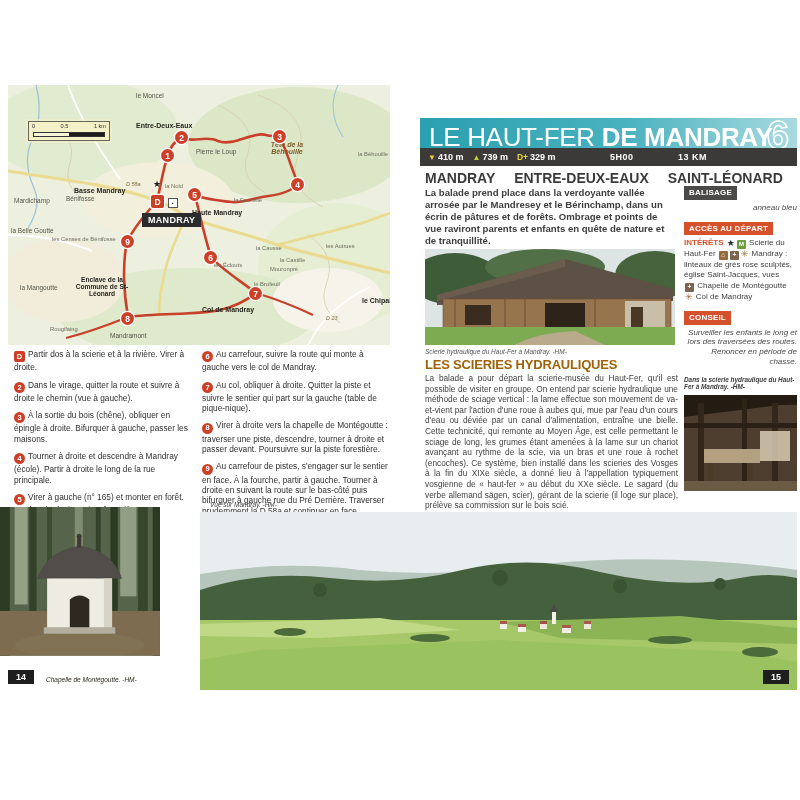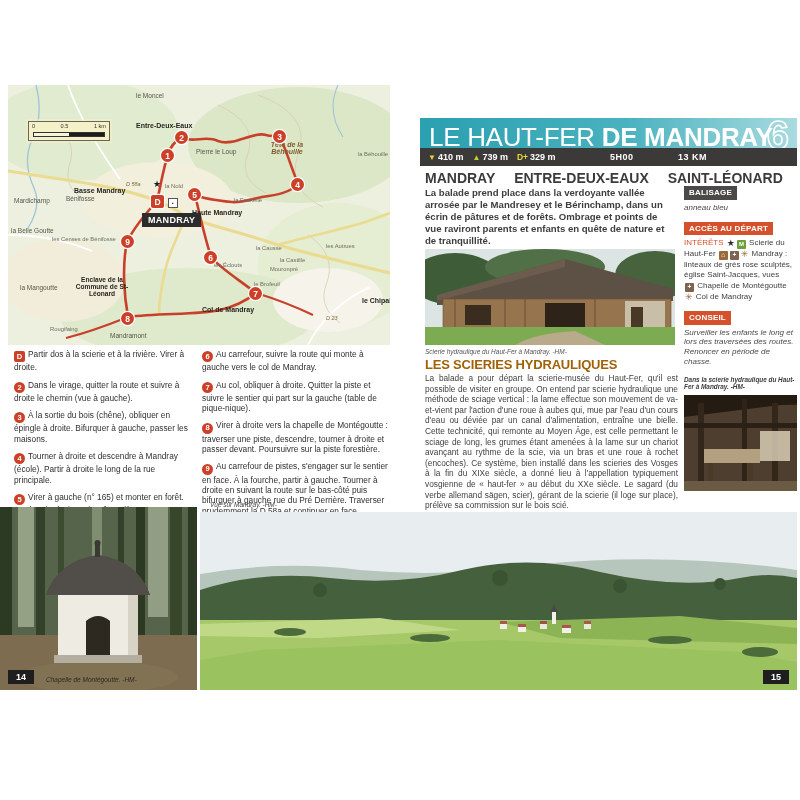--- a/index.html
+++ b/index.html
@@ -33,21 +33,21 @@
   .steps-col{position:absolute;top:349px;font-size:8.3px;line-height:1.25;color:#2f2f2f;}
   #steps-left{left:14px;width:181px;}
   #steps-right{left:202px;width:188px;}
   .step{margin-bottom:7px;}
   .sbadge{display:inline-flex;width:11px;height:11px;border-radius:50%;background:#cd4027;color:#fff;
           font-weight:bold;font-size:7.5px;align-items:center;justify-content:center;
           vertical-align:-2px;margin-right:3px;}
   .sbadge.square{border-radius:2px;}
   
   .photo{position:absolute;overflow:hidden;}
-  #chapel{left:0;top:507px;width:197px;height:183px;}
+  #chapel{left:0;top:507px;width:160px;height:183px;}
   #panorama{left:200px;top:512px;width:597px;height:178px;}
   #sawmill{left:425px;top:249px;width:250px;height:96px;}
   #interior{width:113px;height:96px;position:relative;overflow:hidden;margin-top:4px;}
   .photo svg,#interior svg{position:absolute;inset:0;}
   .pagebox{position:absolute;background:#1e1e1e;color:#fff;font-weight:bold;font-size:9px;
            padding:2px 8px;}
   .caption{font-style:italic;font-size:6.5px;color:#555;}
   .caption.onphoto{position:absolute;}
   #chapel-cap{left:46px;bottom:7px;color:#2e2a20;}
   #pano-cap{position:absolute;left:210px;top:501px;font-style:italic;font-size:6.5px;color:#3f3f3f;}
@@ -74,22 +74,22 @@
             font-weight:bold;color:#3d3d3d;margin:0;}
   #art-title{position:absolute;left:425px;top:357px;margin:0;font-size:13px;color:#a16207;
              letter-spacing:-.2px;}
   #art-body{position:absolute;left:425px;top:373px;width:253px;font-size:8.3px;line-height:1.28;
             color:#3f3f3f;margin:0;text-align:justify;}
   
   #sidebar{position:absolute;left:684px;top:186px;width:113px;font-size:8px;line-height:1.22;}
   .badge{display:inline-block;background:#d4512c;color:#fff;font-weight:bold;font-size:8px;
          padding:2px 5px;margin-bottom:3px;letter-spacing:.2px;}
   .badge.dark{background:#4b4a48;}
-  .sb-it{font-style:italic;color:#4a4a4a;margin:0 0 9px 0;}
-  .int-label{color:#d4512c;font-weight:normal;text-align:center;}
+  .sb-it{font-style:italic;color:#4a4a4a;margin:0 0 9px 0;text-align:right;}
+  .int-label{color:#d4512c;font-weight:bold;text-align:center;}
   .interets{margin:0 0 9px 0;color:#3f3f3f;}
   .icon{display:inline-flex;width:9px;height:9px;align-items:center;justify-content:center;
         font-size:6.5px;vertical-align:-1px;margin:0 1px;}
   .icon.star{color:#2f2f2f;font-size:9px;width:auto;}
   .icon.museum{background:#6f9e3c;color:#fff;font-weight:bold;font-size:6px;border-radius:1px;}
   .icon.heritage{background:#9a6a3a;color:#fff;border-radius:1px;}
   .icon.chapel{background:#7c6450;color:#fff;font-weight:bold;border-radius:1px;}
   .icon.view{color:#9a6a3a;font-size:9px;width:auto;}
   #sb-photo-cap{font-style:italic;font-weight:bold;font-size:6.4px;color:#3a3a3a;margin-top:2px;}
 </style>

